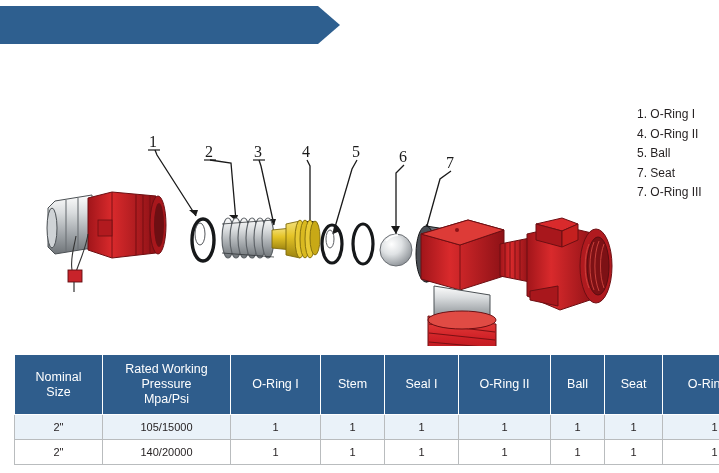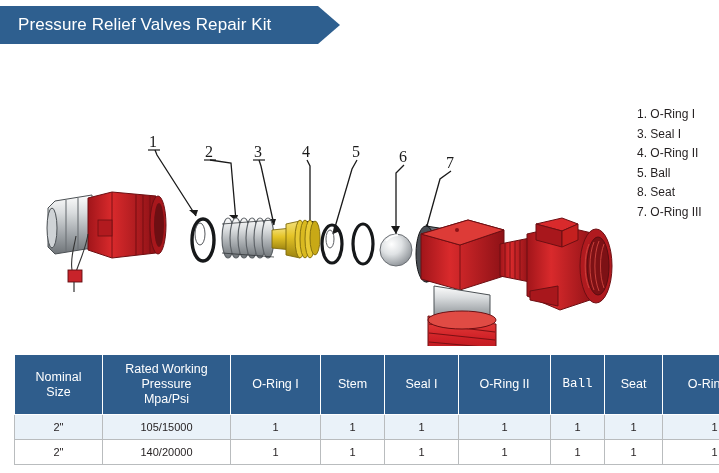--- a/index.html
+++ b/index.html
@@ -92,30 +92,29 @@
   }
   #parts-table tbody tr.row-alt td { background: #eaf2f9; }
   #parts-table tbody tr.row-plain td { background: #ffffff; }
 
   .c-nominal  { width: 88px; }
   .c-rated    { width: 128px; margin-left: 47px; }
   .c-oring1   { width: 90px; }
   .c-stem     { width: 64px; }
   .c-seal1    { width: 74px; }
   .c-oring2   { width: 92px; }
-  .c-ball     { width: 54px; font-family: Liberation Mono, monospace; }
+  .c-ball     { width: 54px; }
   .c-seat     { width: 58px; }
   .c-oring3   { width: 104px; }
 </style>
 </head>
 <body>
 
 <div id="banner-wrap">
   <div id="banner-shape"></div>
-  <div id="banner-title">Pressure Relief Valves Repair Kit</div>
 </div>
 
 <div id="diagram">
 <svg width="719" height="298" viewBox="0 0 719 298" xmlns="http://www.w3.org/2000/svg">
   <defs>
     <linearGradient id="redGrad" x1="0" y1="0" x2="0" y2="1">
       <stop offset="0%" stop-color="#e8443f"></stop>
       <stop offset="38%" stop-color="#cf2026"></stop>
       <stop offset="100%" stop-color="#8d1116"></stop>
     </linearGradient>
@@ -314,24 +313,23 @@
           <path d="M430,303 L494,308"></path>
       <path d="M434,312 L490,316"></path>
     </g>
     <ellipse cx="462" cy="272" rx="34" ry="9" fill="#e04b44" stroke="#6d0f13" stroke-width="1"></ellipse>
   </g>
 </svg>
 </div>
 
 <div id="legend">
   <div class="legend-item">1. O-Ring I</div>
-  <div class="legend-item">3. Seal I</div>
   <div class="legend-item">4. O-Ring II</div>
   <div class="legend-item">5. Ball</div>
-  <div class="legend-item">8. Seat</div>
+  <div class="legend-item">7. Seat</div>
   <div class="legend-item">7. O-Ring III</div>
 </div>
 
 <table id="parts-table">
   <thead>
     <tr>
       <th class="c-nominal">
         <div>Nominal</div>
         <div>Size</div>
       </th>

